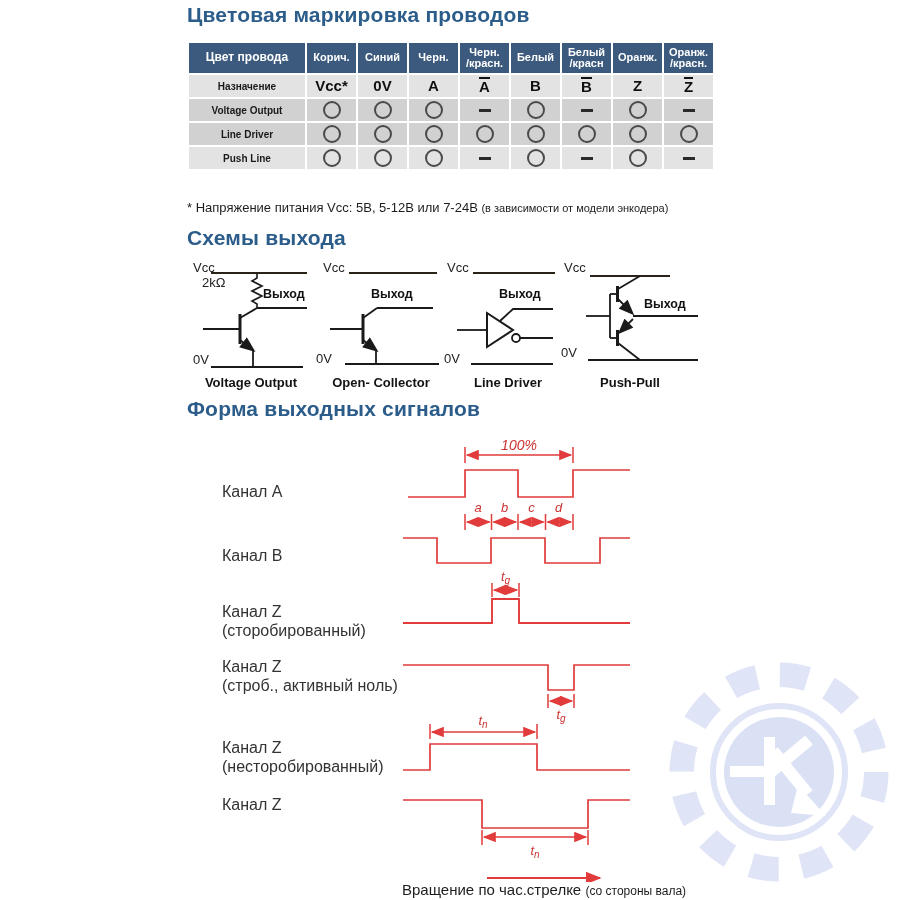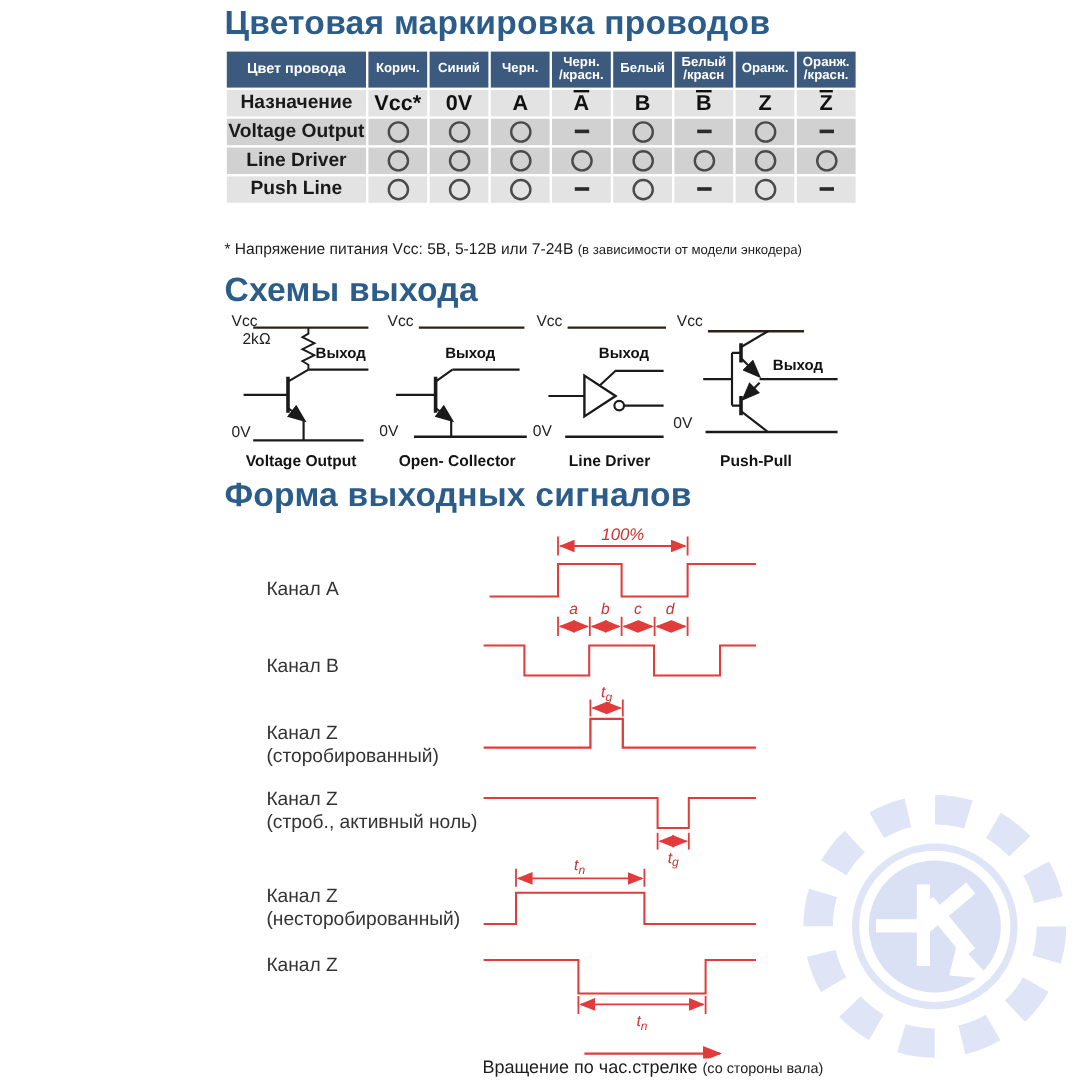--- a/index.html
+++ b/index.html
@@ -3,38 +3,38 @@
 <meta charset="utf-8">
 <style>
   html,body{margin:0;padding:0;}
   body{
     width:900px;height:900px;background:#ffffff;overflow:hidden;
     font-family:"Liberation Sans","DejaVu Sans",sans-serif;color:#222;
     position:relative;
   }
   .abs{position:absolute;}
   h2.sec{
-    margin:0;font-size:28px;font-weight:700;color:#2b5c8a;letter-spacing:0.2px;
+    margin:0;font-size:21px;font-weight:700;color:#2b5c8a;letter-spacing:0.2px;
   }
   
   table.wires{
     border-collapse:separate;border-spacing:2px;table-layout:fixed;
   }
   table.wires td,table.wires th{
     padding:0;text-align:center;vertical-align:middle;overflow:hidden;
   }
   table.wires th{
     background:#3b5a7e;color:#fff;font-size:11px;line-height:11.5px;
     font-weight:700;height:30px;white-space:pre-line;
   }
   table.wires th.first{font-size:12px;}
   table.wires tr.row-light td{background:#e3e3e3;}
   table.wires tr.row-dark td{background:#d1d1d1;}
-  td.rowlabel{font-size:16px;font-weight:700;color:#1a1a1a;}
-  span.des{font-size:18px;font-weight:700;color:#111;}
+  td.rowlabel{font-size:10px;font-weight:700;color:#1a1a1a;}
+  span.des{font-size:15px;font-weight:700;color:#111;}
   span.ovl{display:inline-block;border-top:2px solid #111;padding-top:0px;line-height:1.05;}
   span.circle{
     display:inline-block;width:14px;height:14px;border:2px solid #4a4a4a;
     border-radius:50%;vertical-align:middle;background:transparent;
   }
   span.dashmark{
     display:inline-block;width:12px;height:3px;background:#2a2a2a;vertical-align:middle;
   }
   .footnote{font-size:13px;color:#1d1d1d;}
   .footnote .small{font-size:11px;}

